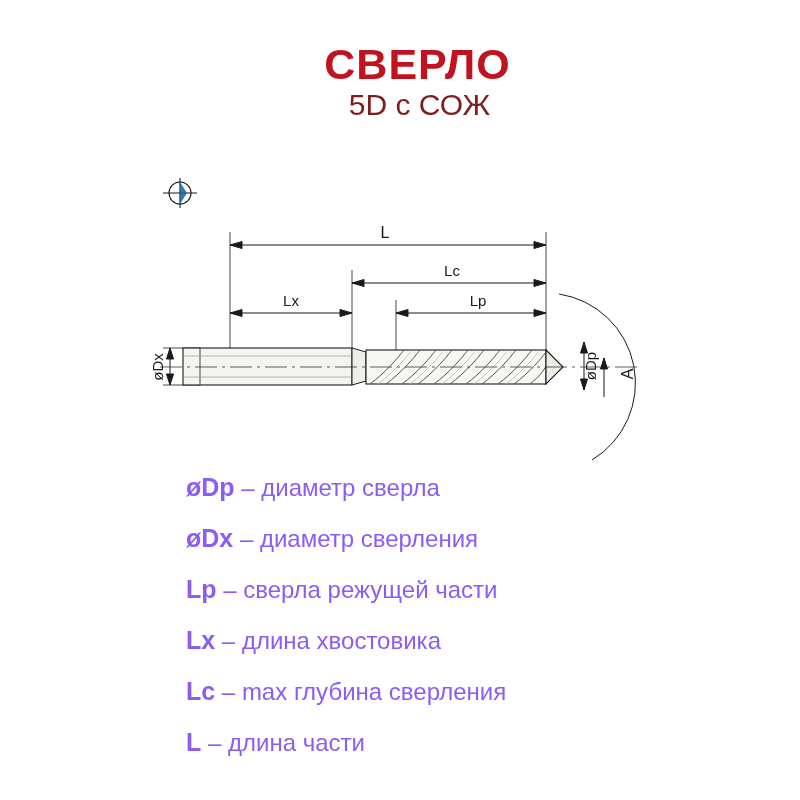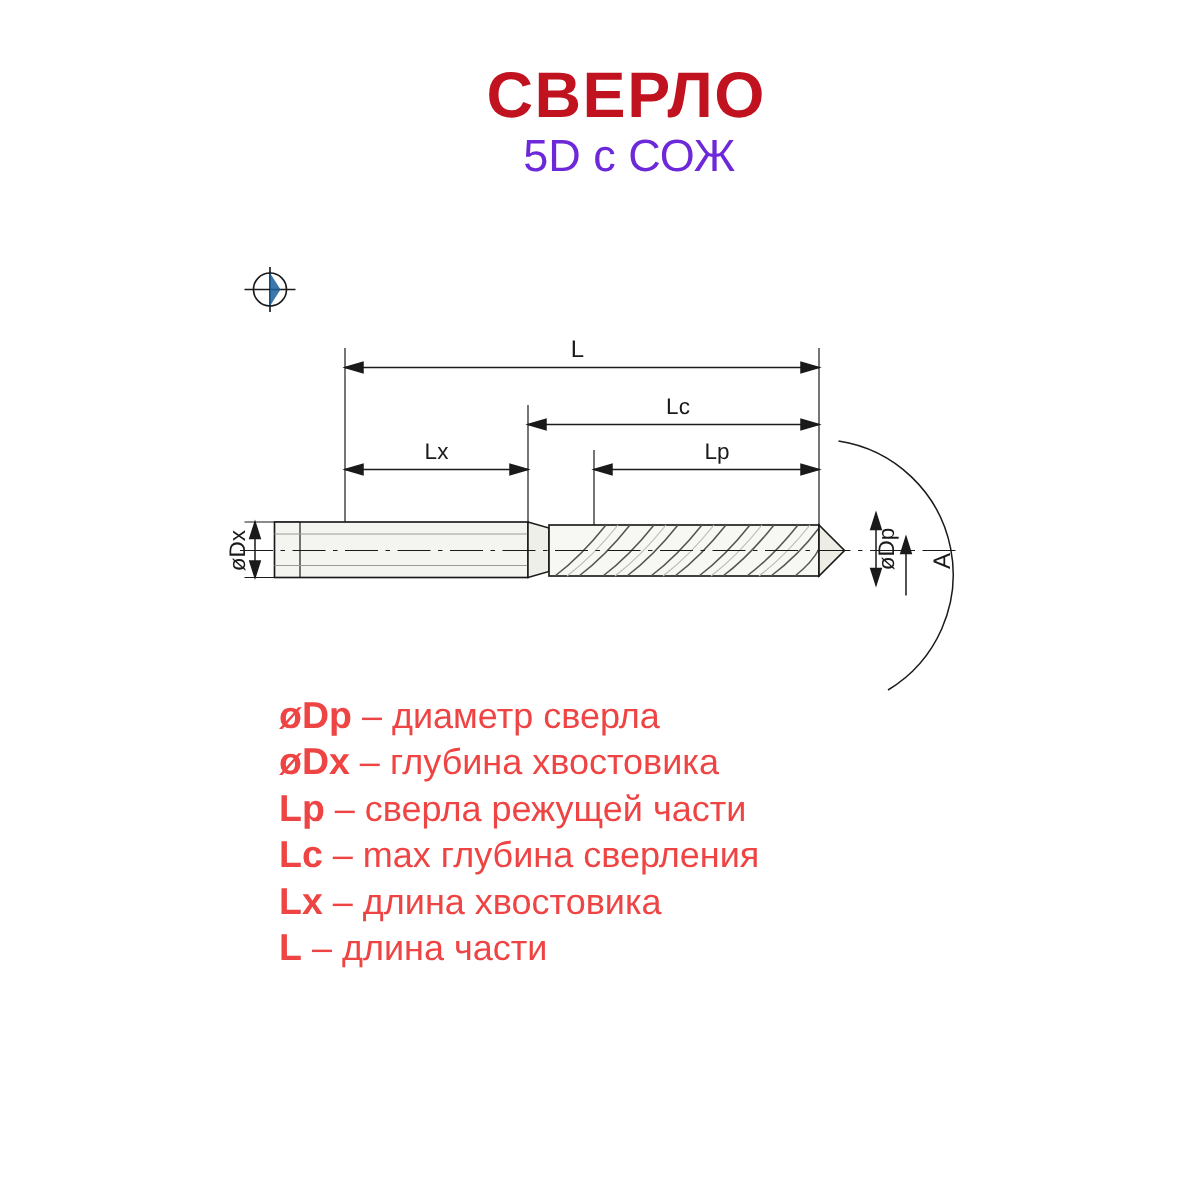--- a/index.html
+++ b/index.html
@@ -42,21 +42,21 @@
   .title-sub1 {
     font-size: 38px;
     font-weight: normal;
     color: #1a1a1a;
     line-height: 1.12;
     margin: 2px 0 0 0;
   }
   .title-sub2 {
     font-size: 30px;
     font-weight: normal;
-    color: #6d28d9;
+    color: #7f1d1d;
     line-height: 1.12;
     margin: 1px 0 0 0;
     padding-left: 39px;
   }
 
   
   .drawing {
     position: absolute;
     top: 160px;
     left: 0;
@@ -66,22 +66,22 @@
 
   
   .legend {
     position: absolute;
     top: 462px;
     left: 186px;
     width: 600px;
   }
   .legend-row {
     font-size: 24px;
-    line-height: 30px;
-    color: #ef4444;
+    line-height: 50px;
+    color: #8b5cf6;
     white-space: nowrap;
   }
   .legend-sym {
     font-weight: bold;
     font-size: 25px;
   }
   .legend-txt {
     font-weight: normal;
   }
 </style>
@@ -209,33 +209,33 @@
     </svg>
   </div>
 
   <div class="legend">
     <div class="legend-row">
       <span class="legend-sym">øDp</span>
       <span class="legend-txt">– диаметр сверла</span>
     </div>
     <div class="legend-row">
       <span class="legend-sym">øDx</span>
-      <span class="legend-txt">– глубина хвостовика</span>
+      <span class="legend-txt">– диаметр сверления</span>
     </div>
     <div class="legend-row">
       <span class="legend-sym">Lp</span>
       <span class="legend-txt">– сверла режущей части</span>
     </div>
     <div class="legend-row">
+      <span class="legend-sym">Lx</span>
+      <span class="legend-txt">– длина хвостовика</span>
+    </div>
+    <div class="legend-row">
       <span class="legend-sym">Lc</span>
       <span class="legend-txt">– max глубина сверления</span>
     </div>
     <div class="legend-row">
-      <span class="legend-sym">Lx</span>
-      <span class="legend-txt">– длина хвостовика</span>
-    </div>
-    <div class="legend-row">
       <span class="legend-sym">L</span>
       <span class="legend-txt">– длина части</span>
     </div>
   </div>
 
 </div>
 
 </body></html>

